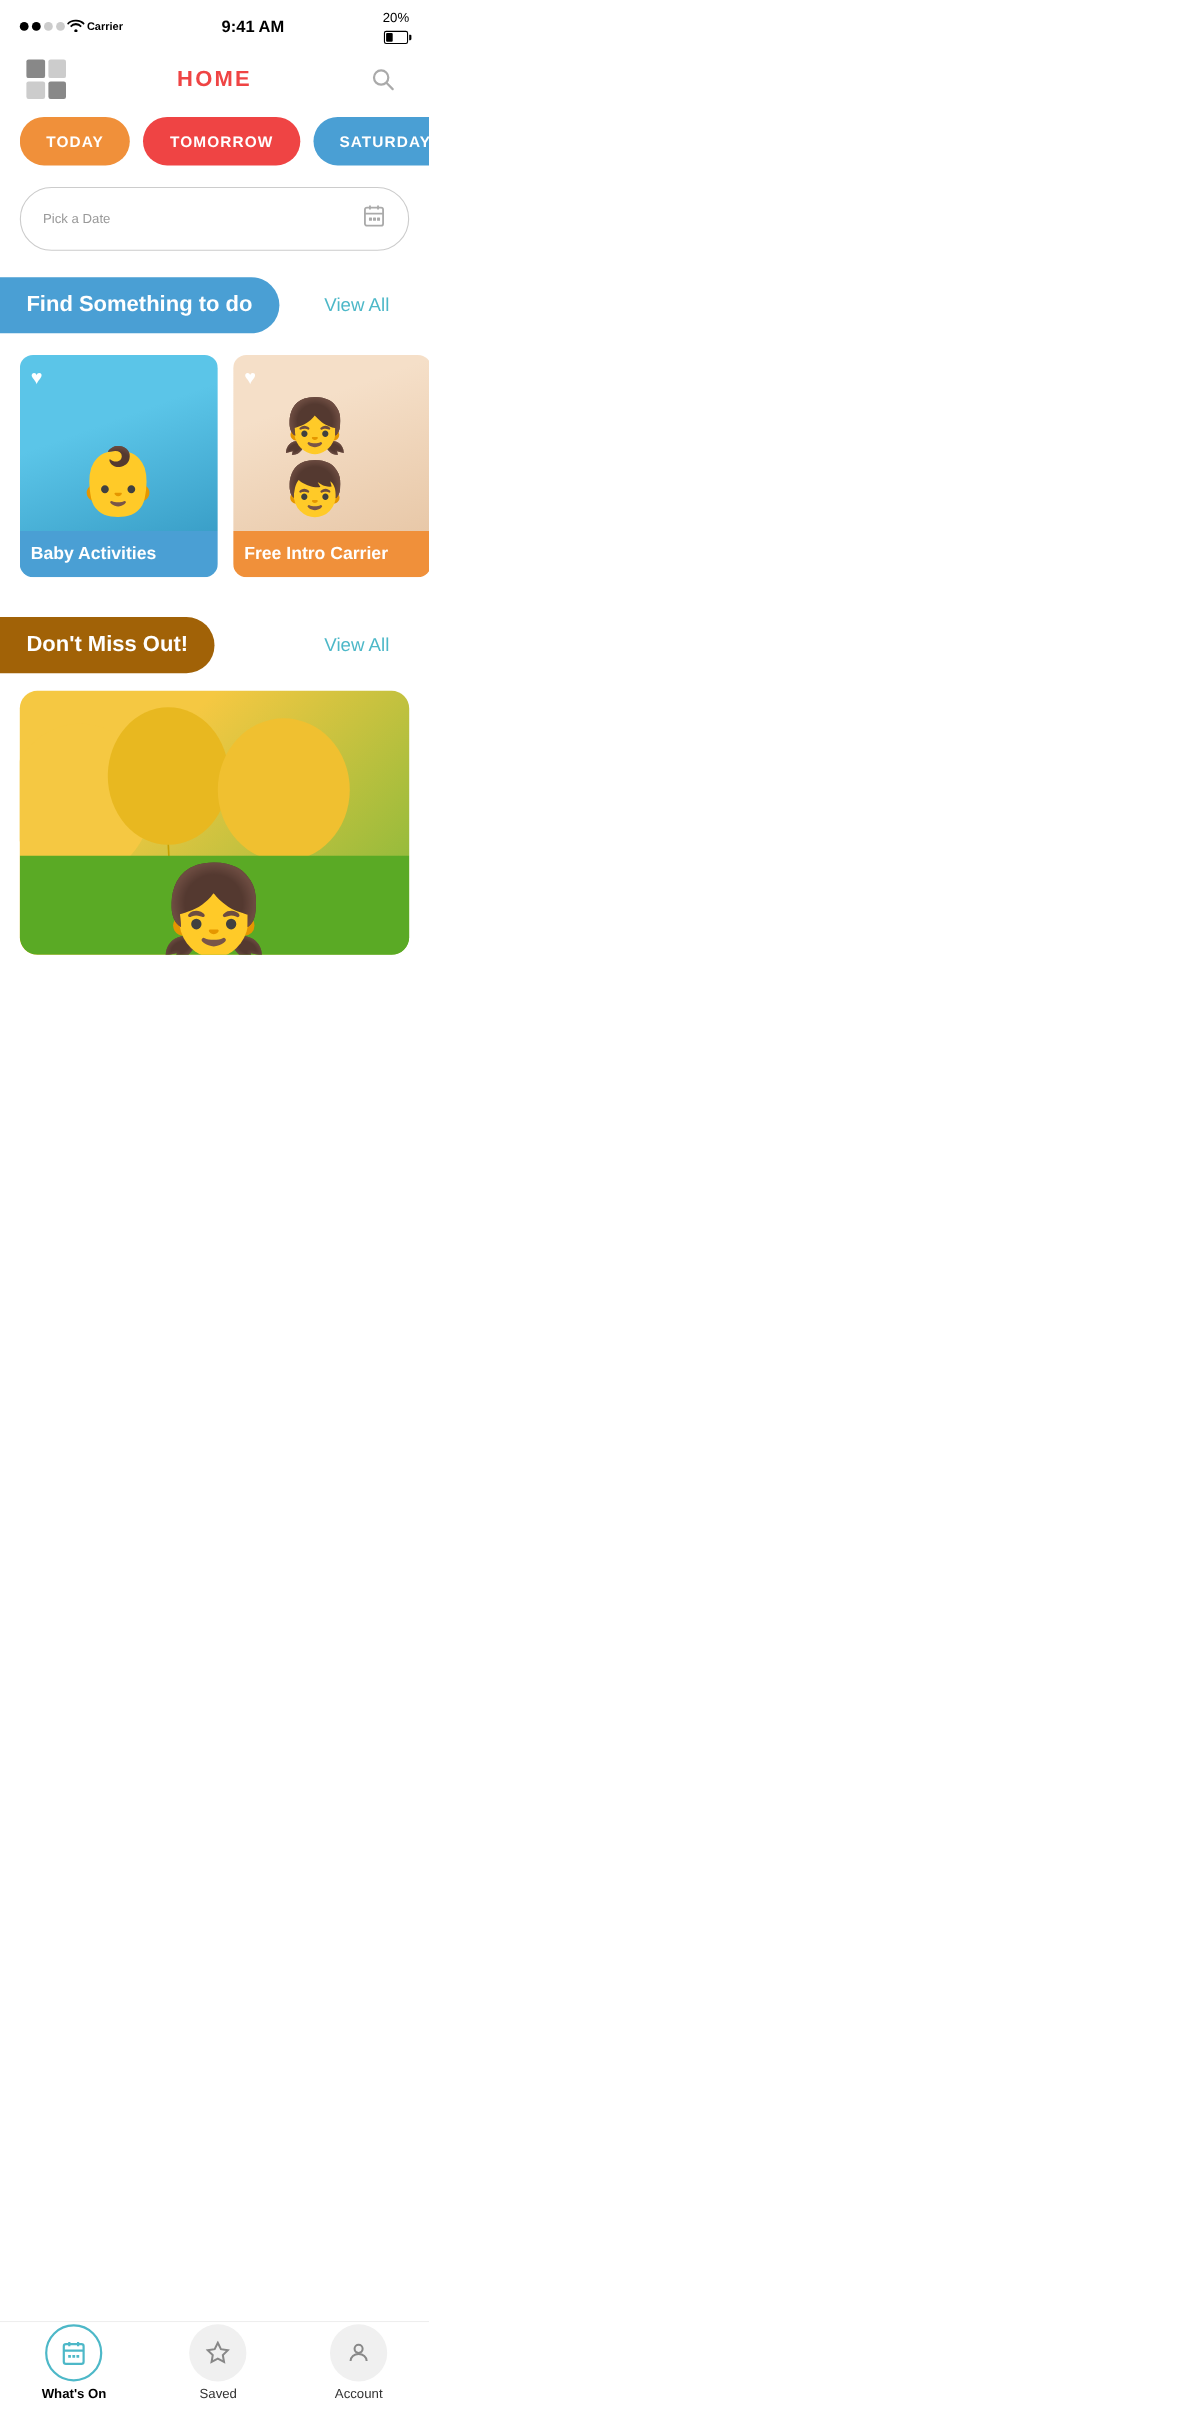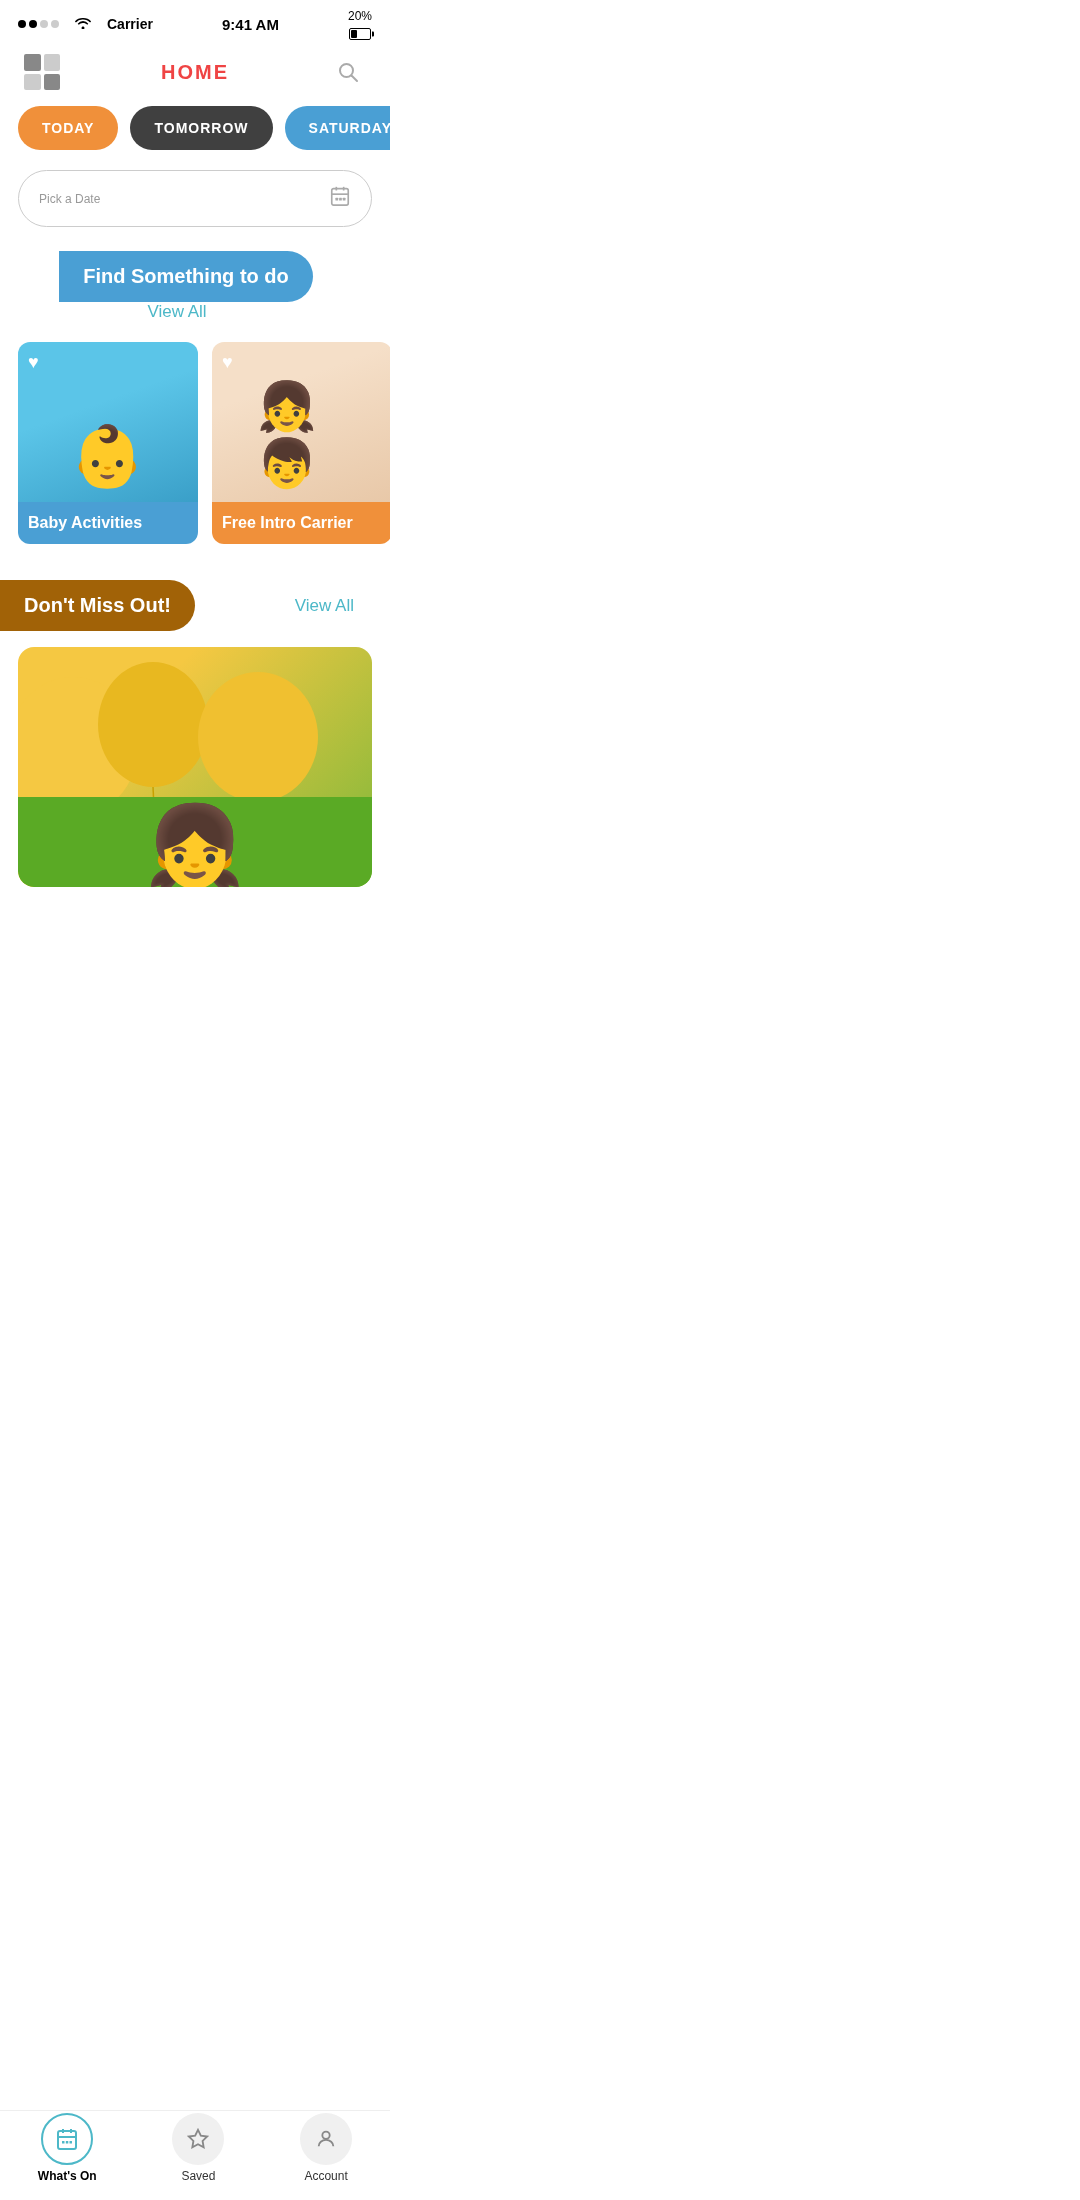--- a/index.html
+++ b/index.html
@@ -18,22 +18,22 @@
     .status-bar {
       display: flex;
       justify-content: space-between;
       align-items: center;
       padding: 10px 18px 6px 18px;
       height: 44px;
     }
     .status-left {
       display: flex;
       align-items: center;
-      gap: 16px;
-      font-size: 14px;
+      gap: 2px;
+      font-size: 10px;
       font-weight: 600;
       color: #000;
     }
     .signal-dots {
       display: flex; gap: 3px;
     }
     .signal-dot {
       width: 8px; height: 8px; border-radius: 50%;
     }
     .signal-dot.filled { background: #000; }
@@ -147,21 +147,20 @@
     }
     .calendar-icon { font-size: 20px; color: #999; }
 
     
     .section-header {
       display: flex;
       align-items: center;
       justify-content: space-between;
       padding: 4px 18px 16px 0;
       margin-bottom: 4px;
-      flex-direction: column;
     }
     .section-title-pill {
       padding: 14px 24px;
       border-radius: 0 30px 30px 0;
       color: #fff;
       font-size: 20px;
       font-weight: 700;
     }
     .section-view-all {
       color: #4db8c8;
@@ -340,21 +339,21 @@
   <div class="header-search">
     <svg width="24" height="24" viewBox="0 0 24 24" fill="none" stroke="#aaa" stroke-width="2" stroke-linecap="round">
       <circle cx="10.5" cy="10.5" r="6.5"></circle>
       <line x1="15.5" y1="15.5" x2="21" y2="21"></line>
     </svg>
   </div>
 </div>
 
 <div class="date-filters">
   <button class="date-btn" style="background:#f0903a">TODAY</button>
-  <button class="date-btn" style="background:#404040">TOMORROW</button>
+  <button class="date-btn" style="background:#ef4444">TOMORROW</button>
   <button class="date-btn" style="background:#4a9fd4">SATURDAY</button>
 
 </div>
 
 <div class="date-picker-container">
   <div class="date-picker-input">
     <span style="color:#999;font-size:12px;">Pick a Date</span>
     <span class="calendar-icon">
       <svg width="22" height="22" viewBox="0 0 24 24" fill="none" stroke="#aaa" stroke-width="1.8">
         <rect x="3" y="4" width="18" height="18" rx="2" ry="2"></rect>

